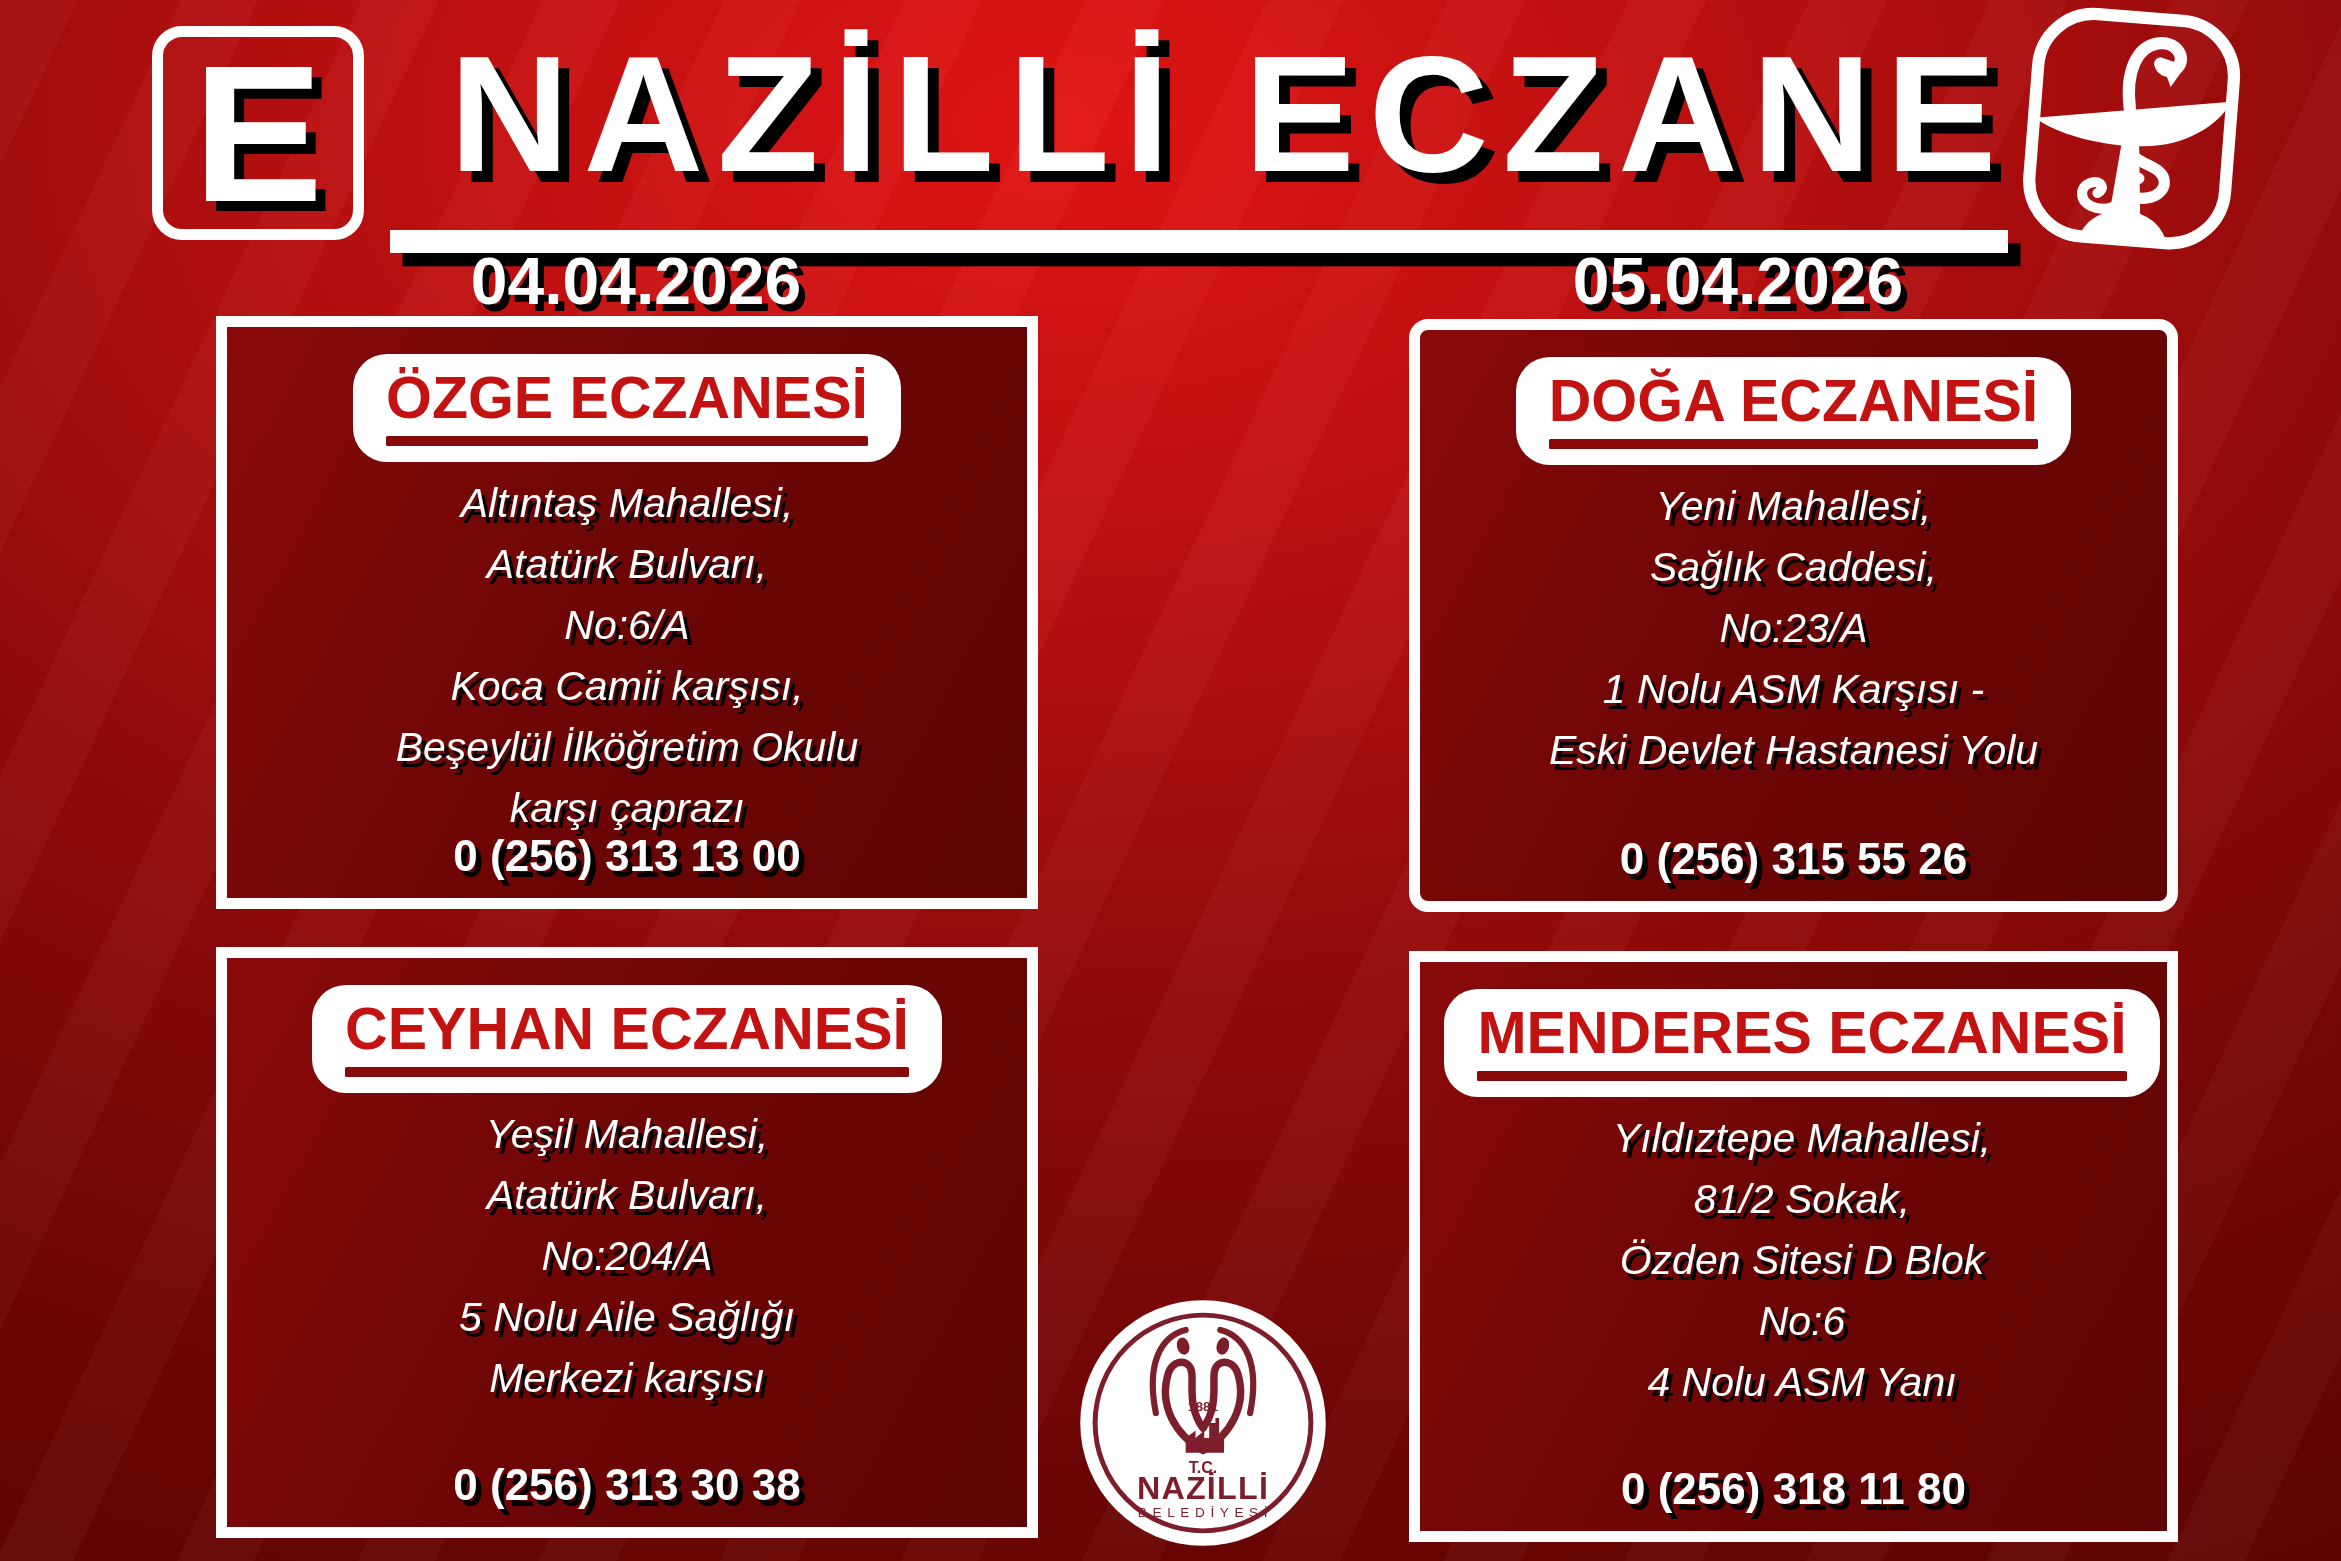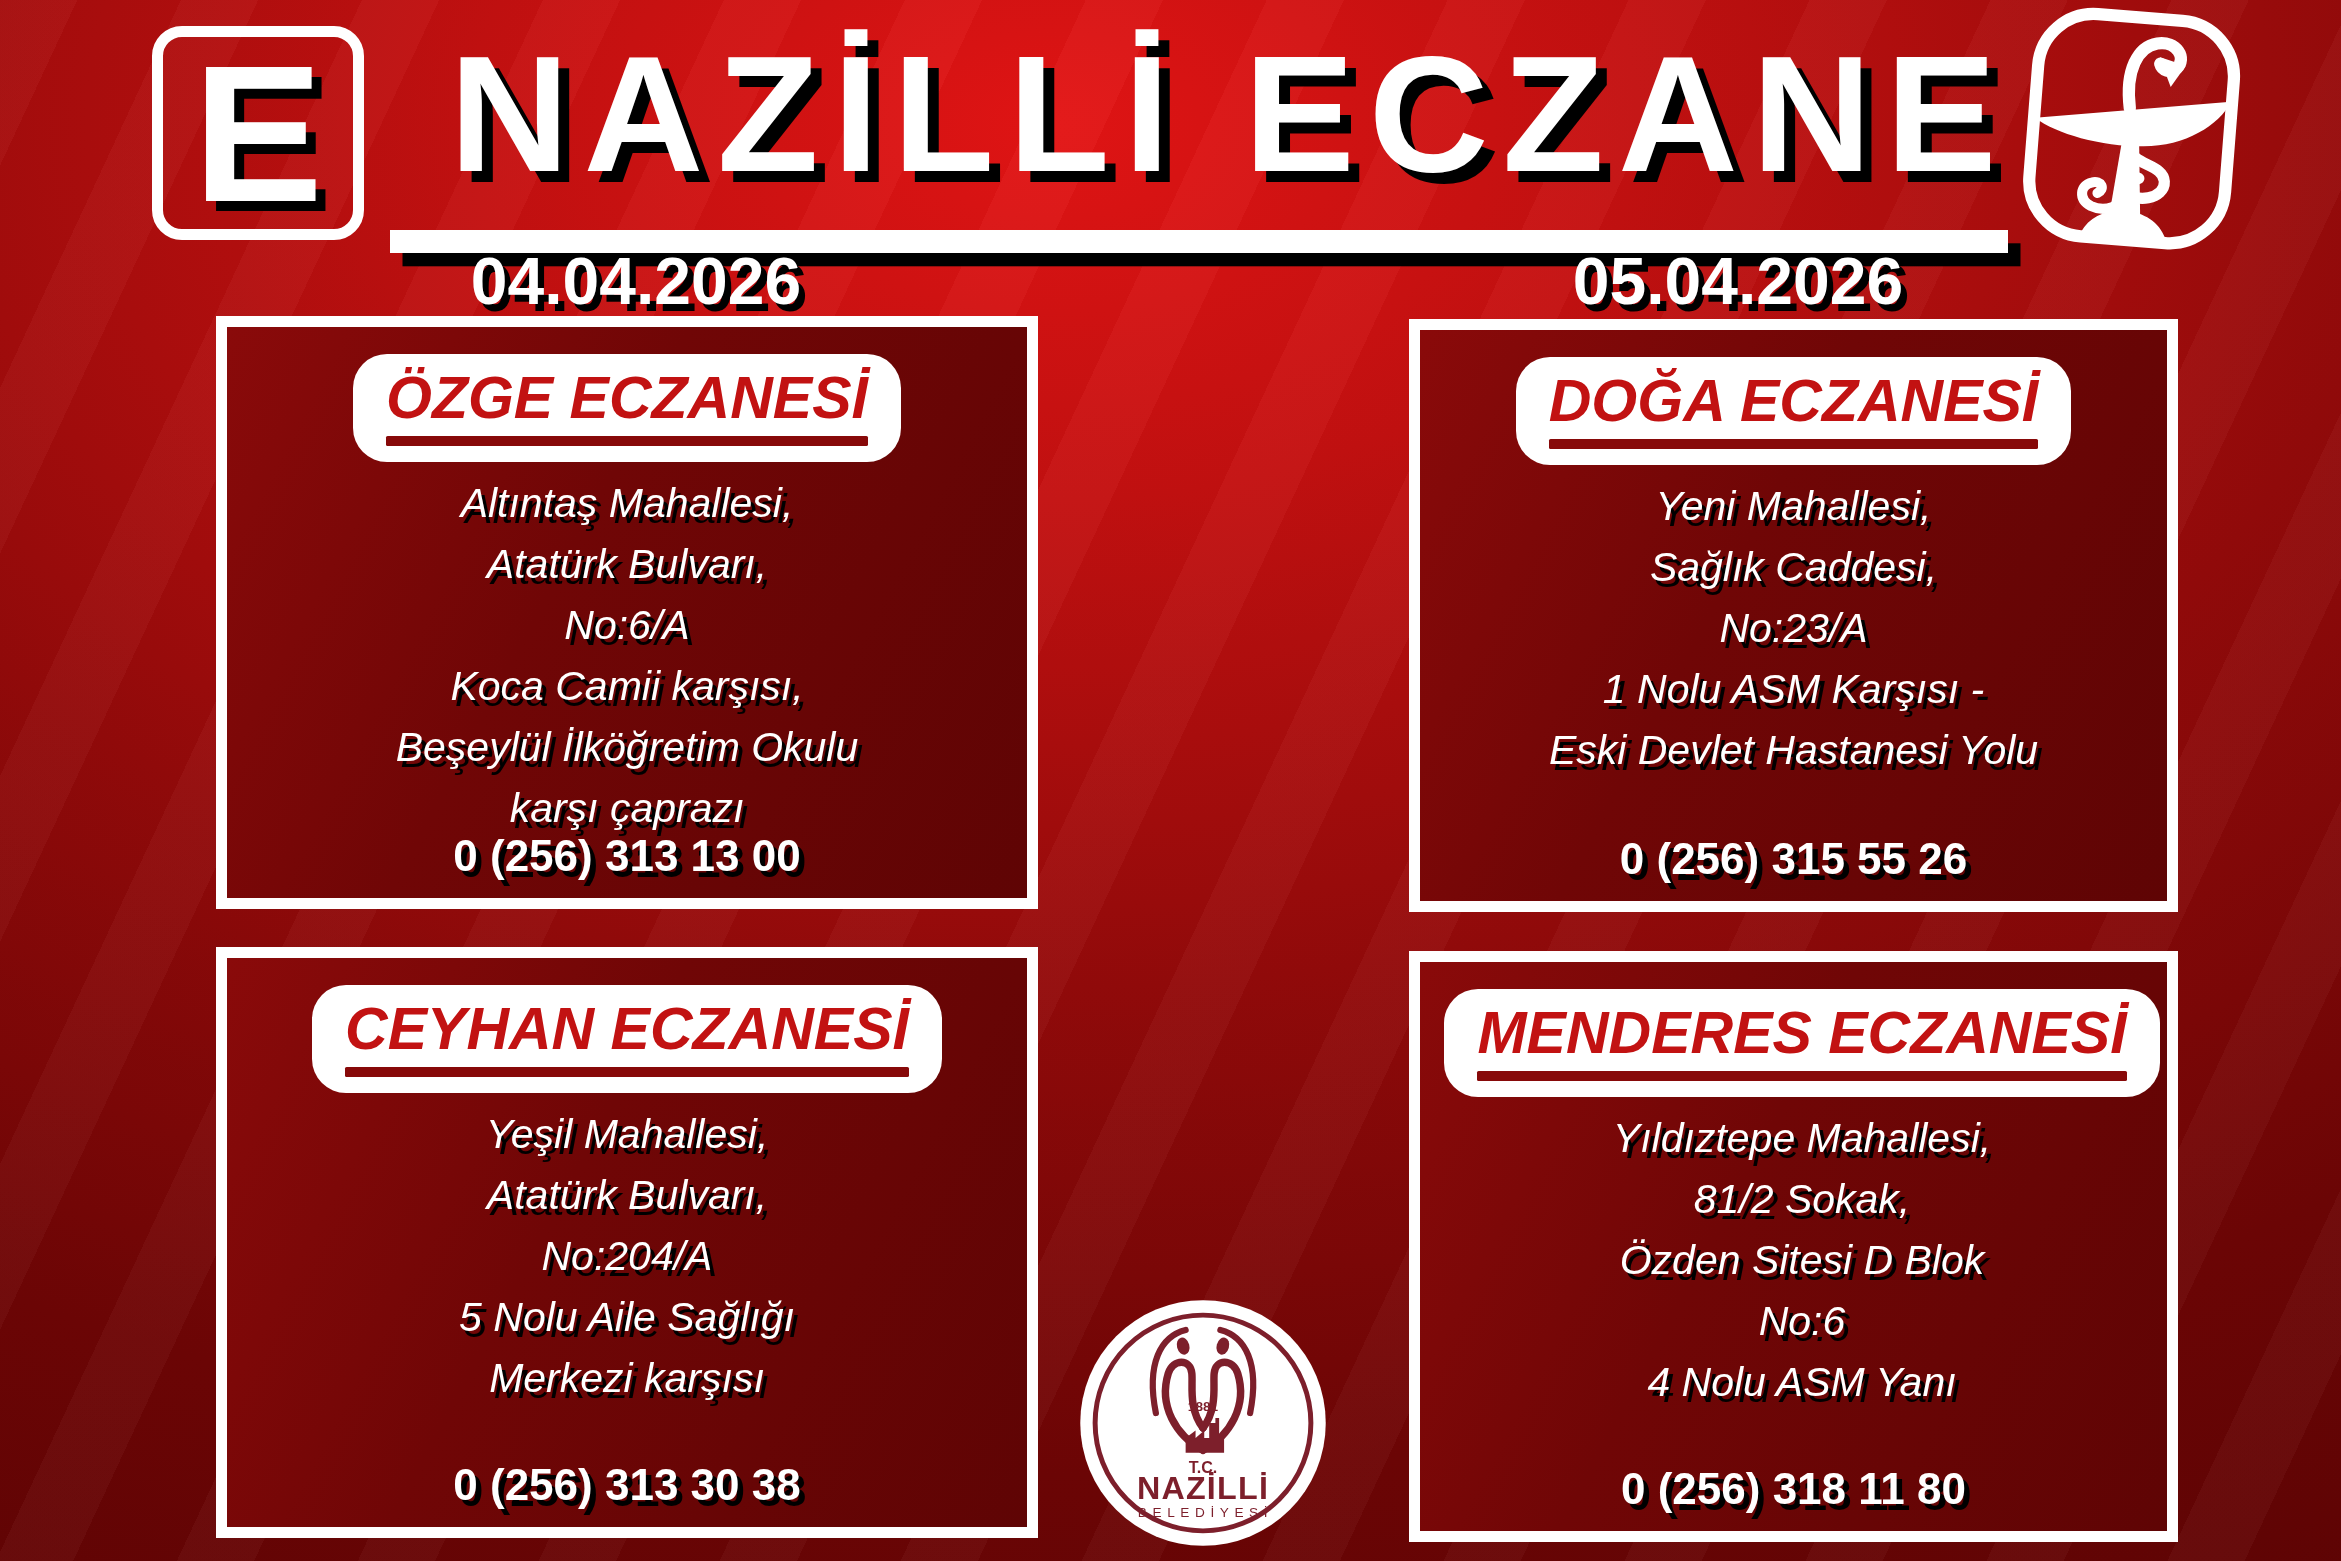--- a/index.html
+++ b/index.html
@@ -45,29 +45,29 @@
     position:absolute;left:2020px;top:6.2px;width:223px;height:248px;
     transform:rotate(4.5deg);
   }
   
   .card{
     position:absolute;box-sizing:border-box;border:11px solid #fff;
     background:linear-gradient(118deg,#8a0a0a 0%,#700606 42%,#5f0404 100%);
     display:flex;flex-direction:column;align-items:center;
   }
   .card.c1{left:216px;top:316px;width:822px;height:593px;}
-  .card.c2{left:1409px;top:319px;width:769px;height:593px;}
+  .card.c2{left:1409px;top:319px;width:769px;height:593px;border-radius:19px;}
   .card.c3{left:216px;top:947px;width:822px;height:591px;}
   .card.c4{left:1409px;top:951px;width:769px;height:591px;padding-left:17px;}
   .pill{
     margin-top:26.5px;background:#fff;border-radius:34px;
     padding:14px 33px 15.6px 33px;display:inline-block;max-width:92%;
   }
   .pname{
-    font-size:59px;font-weight:bold;font-style:italic;line-height:1.05;
+    font-size:59px;font-weight:bold;line-height:1.05;
     color:#c21212;white-space:nowrap;text-align:center;
   }
   .rule{height:10px;background:#870909;margin-top:7px;border-radius:1.6px;}
   .addr{margin-top:11px;text-align:center;}
   .aline{
     font-size:41px;line-height:61px;font-weight:normal;font-style:italic;
     color:#fff;text-shadow:4.7px 5.5px 0 #000;white-space:nowrap;text-align:center;
   }
   .phone{
     position:absolute;left:0;right:0;bottom:20px;text-align:center;

